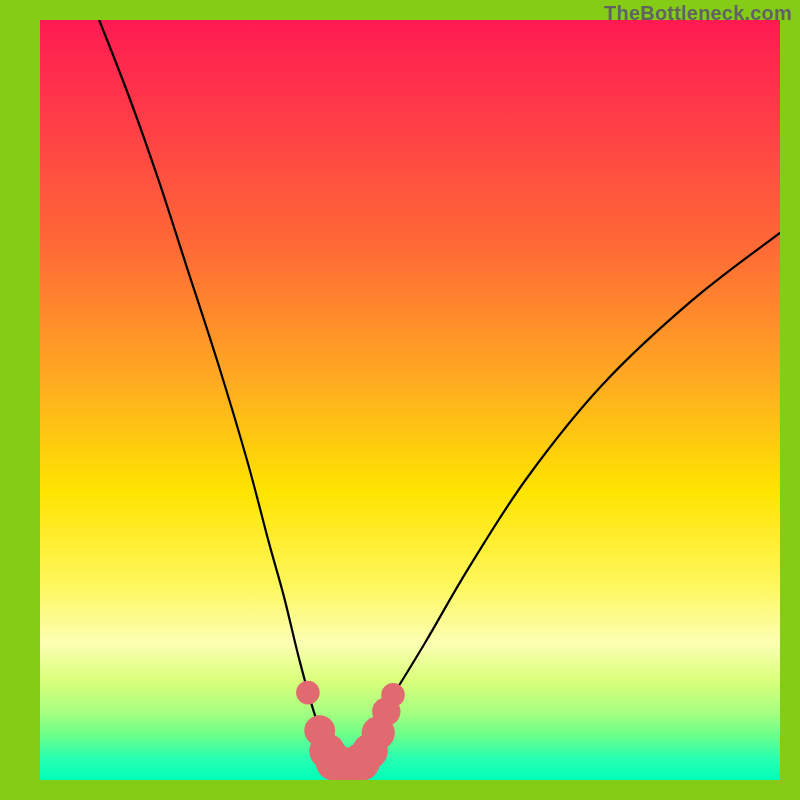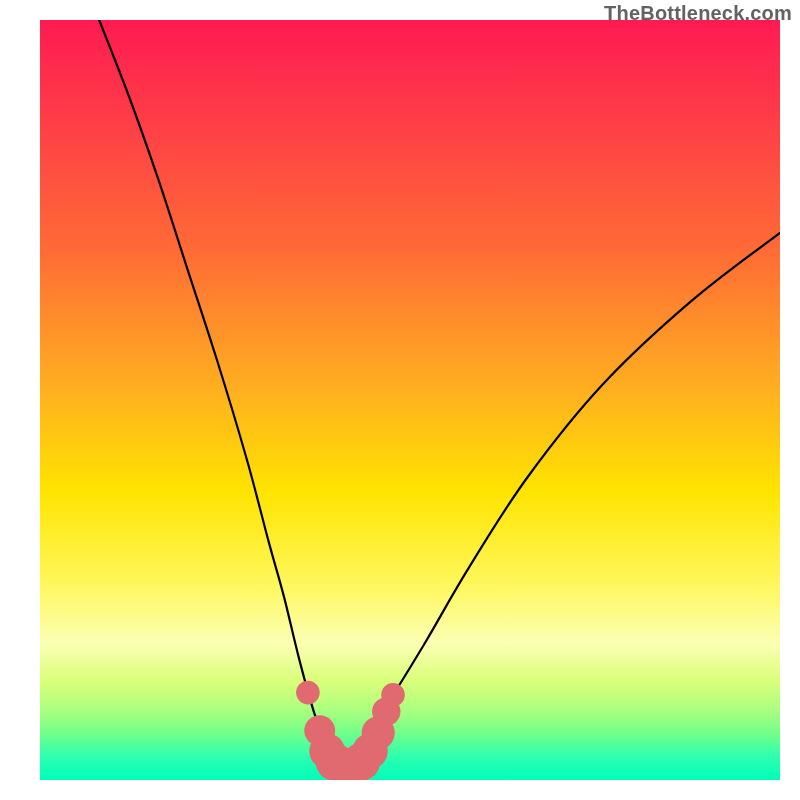--- a/index.html
+++ b/index.html
@@ -8,21 +8,21 @@
     width: 800px;
     height: 800px;
     background: #000;
     overflow: hidden;
     font-family: Arial, Helvetica, sans-serif;
   }
   .stage {
     position: relative;
     width: 800px;
     height: 800px;
-    background: #ffffff;
+    background: #84cc16;
   }
   .plot {
     position: absolute;
     left: 40px;
     top: 20px;
     width: 740px;
     height: 760px;
     background: linear-gradient(
       to bottom,
       #ff1a52 0%,

